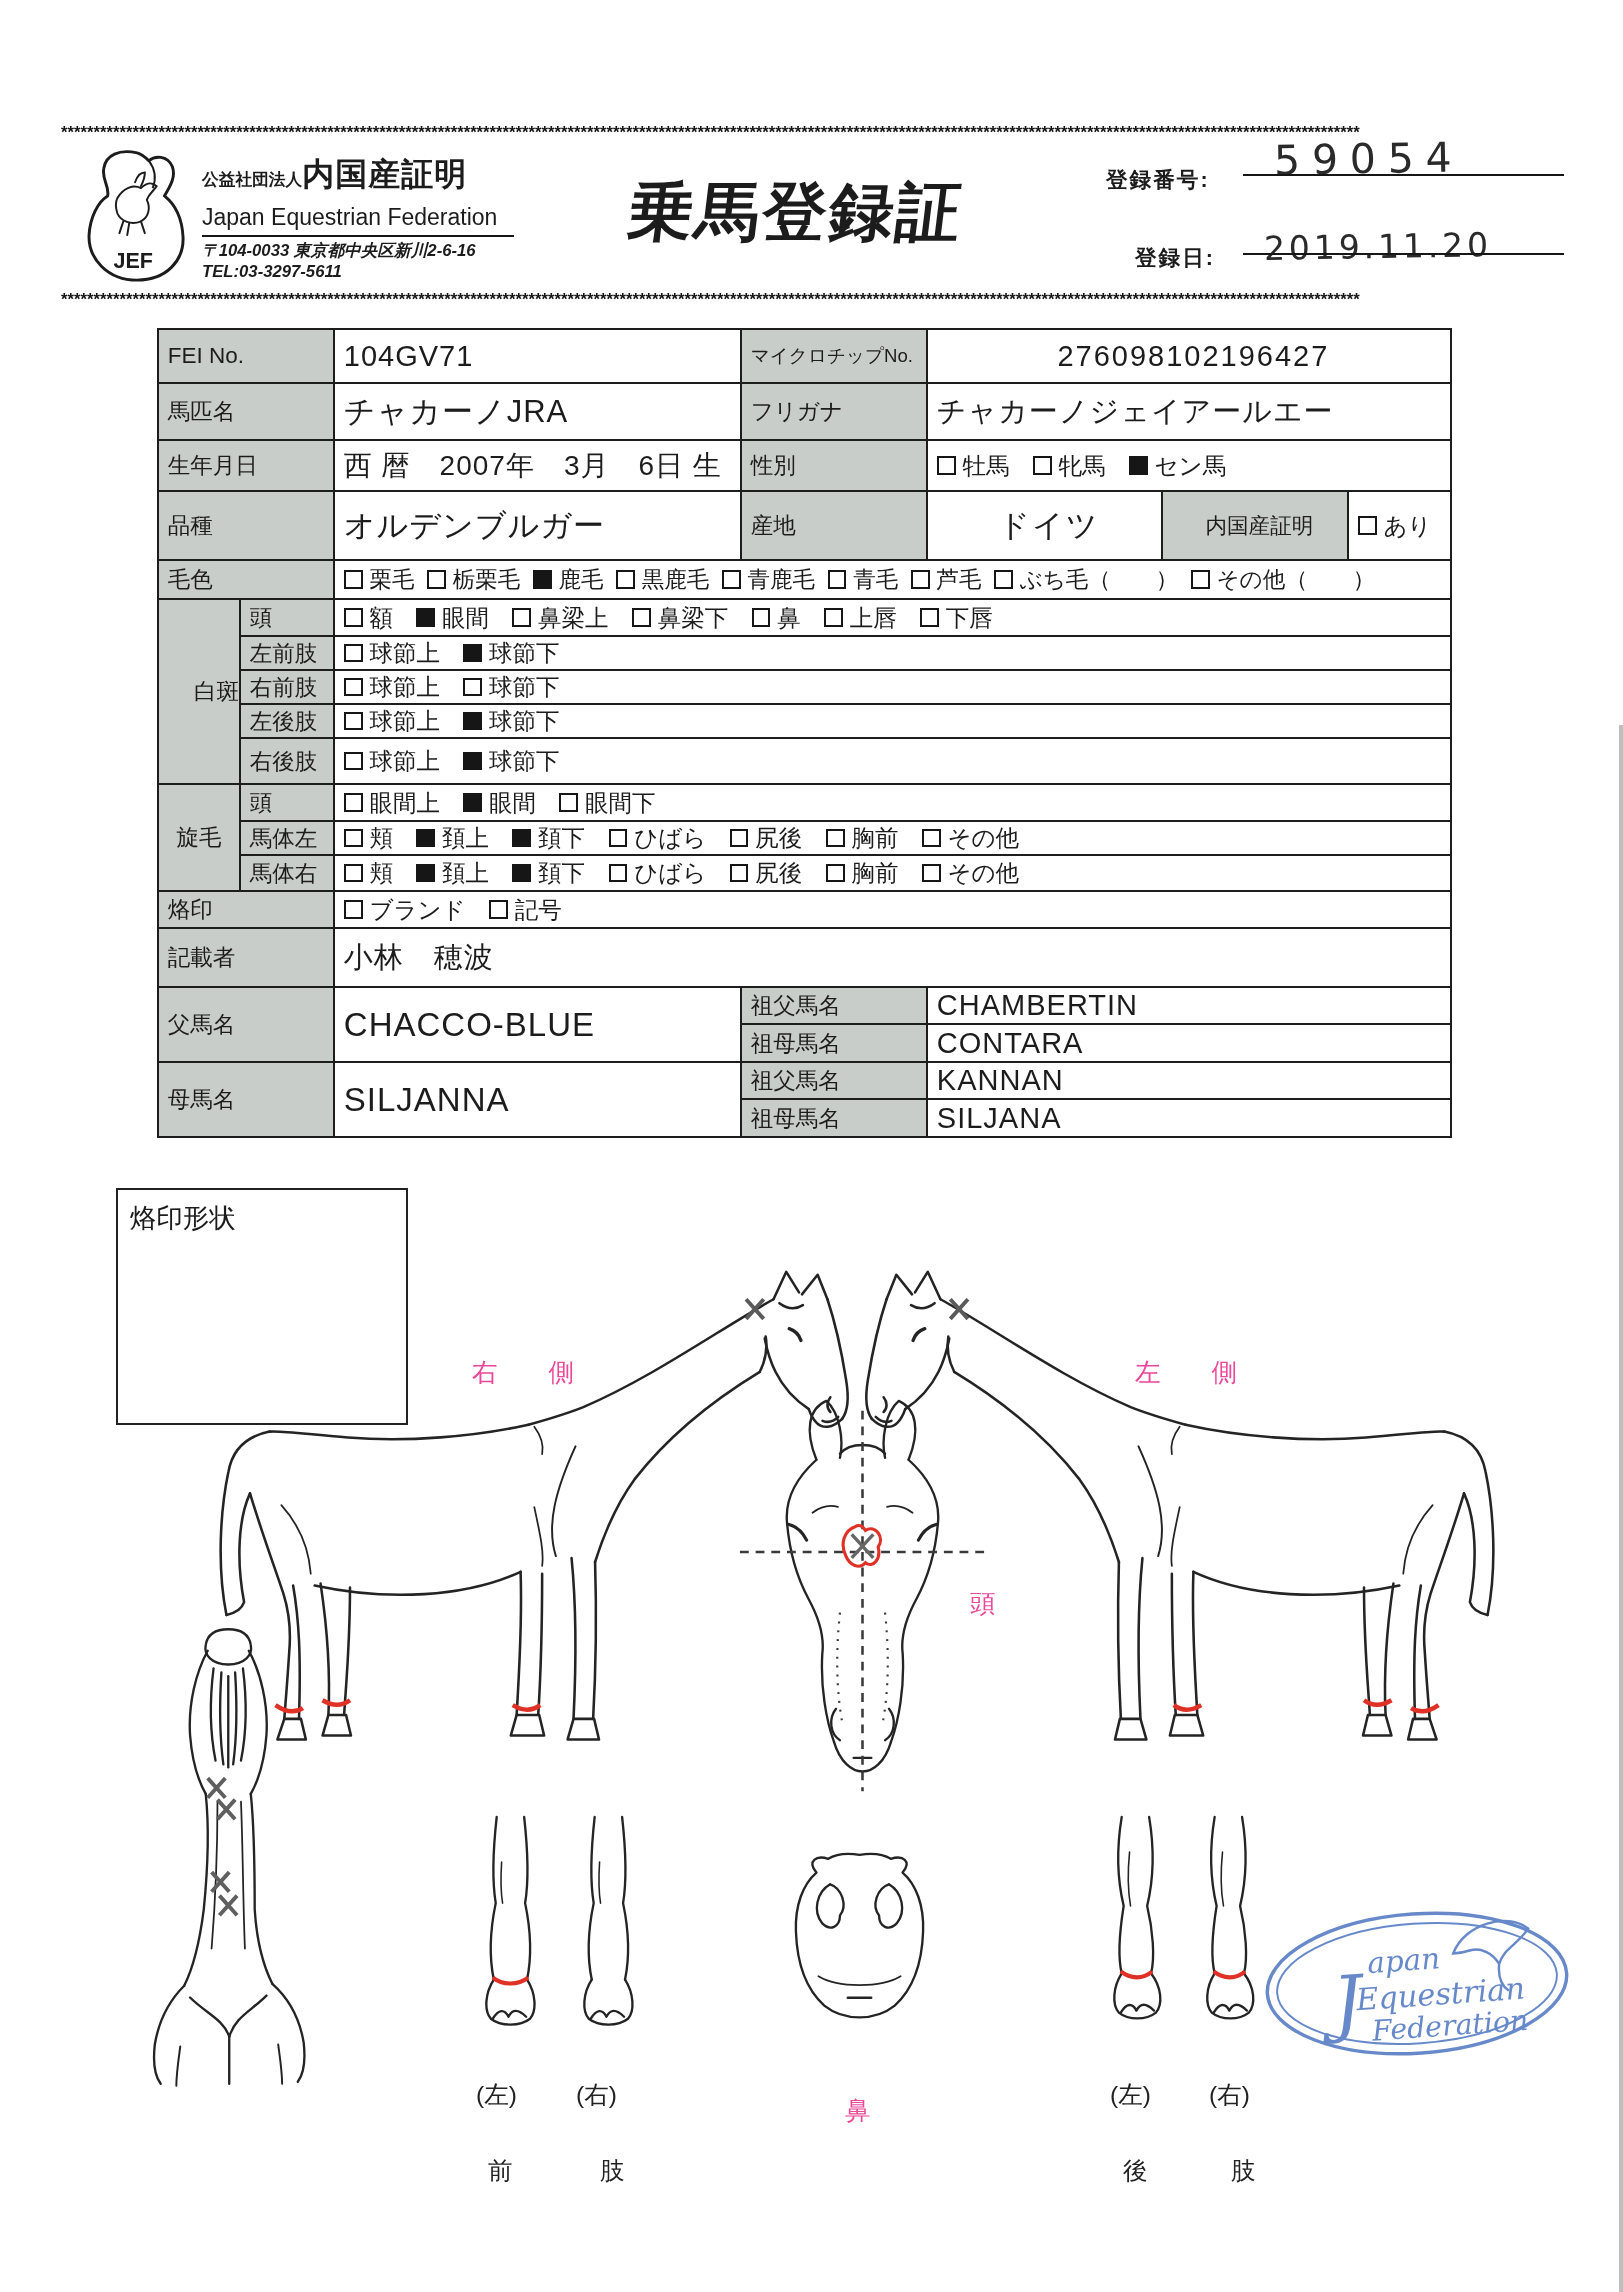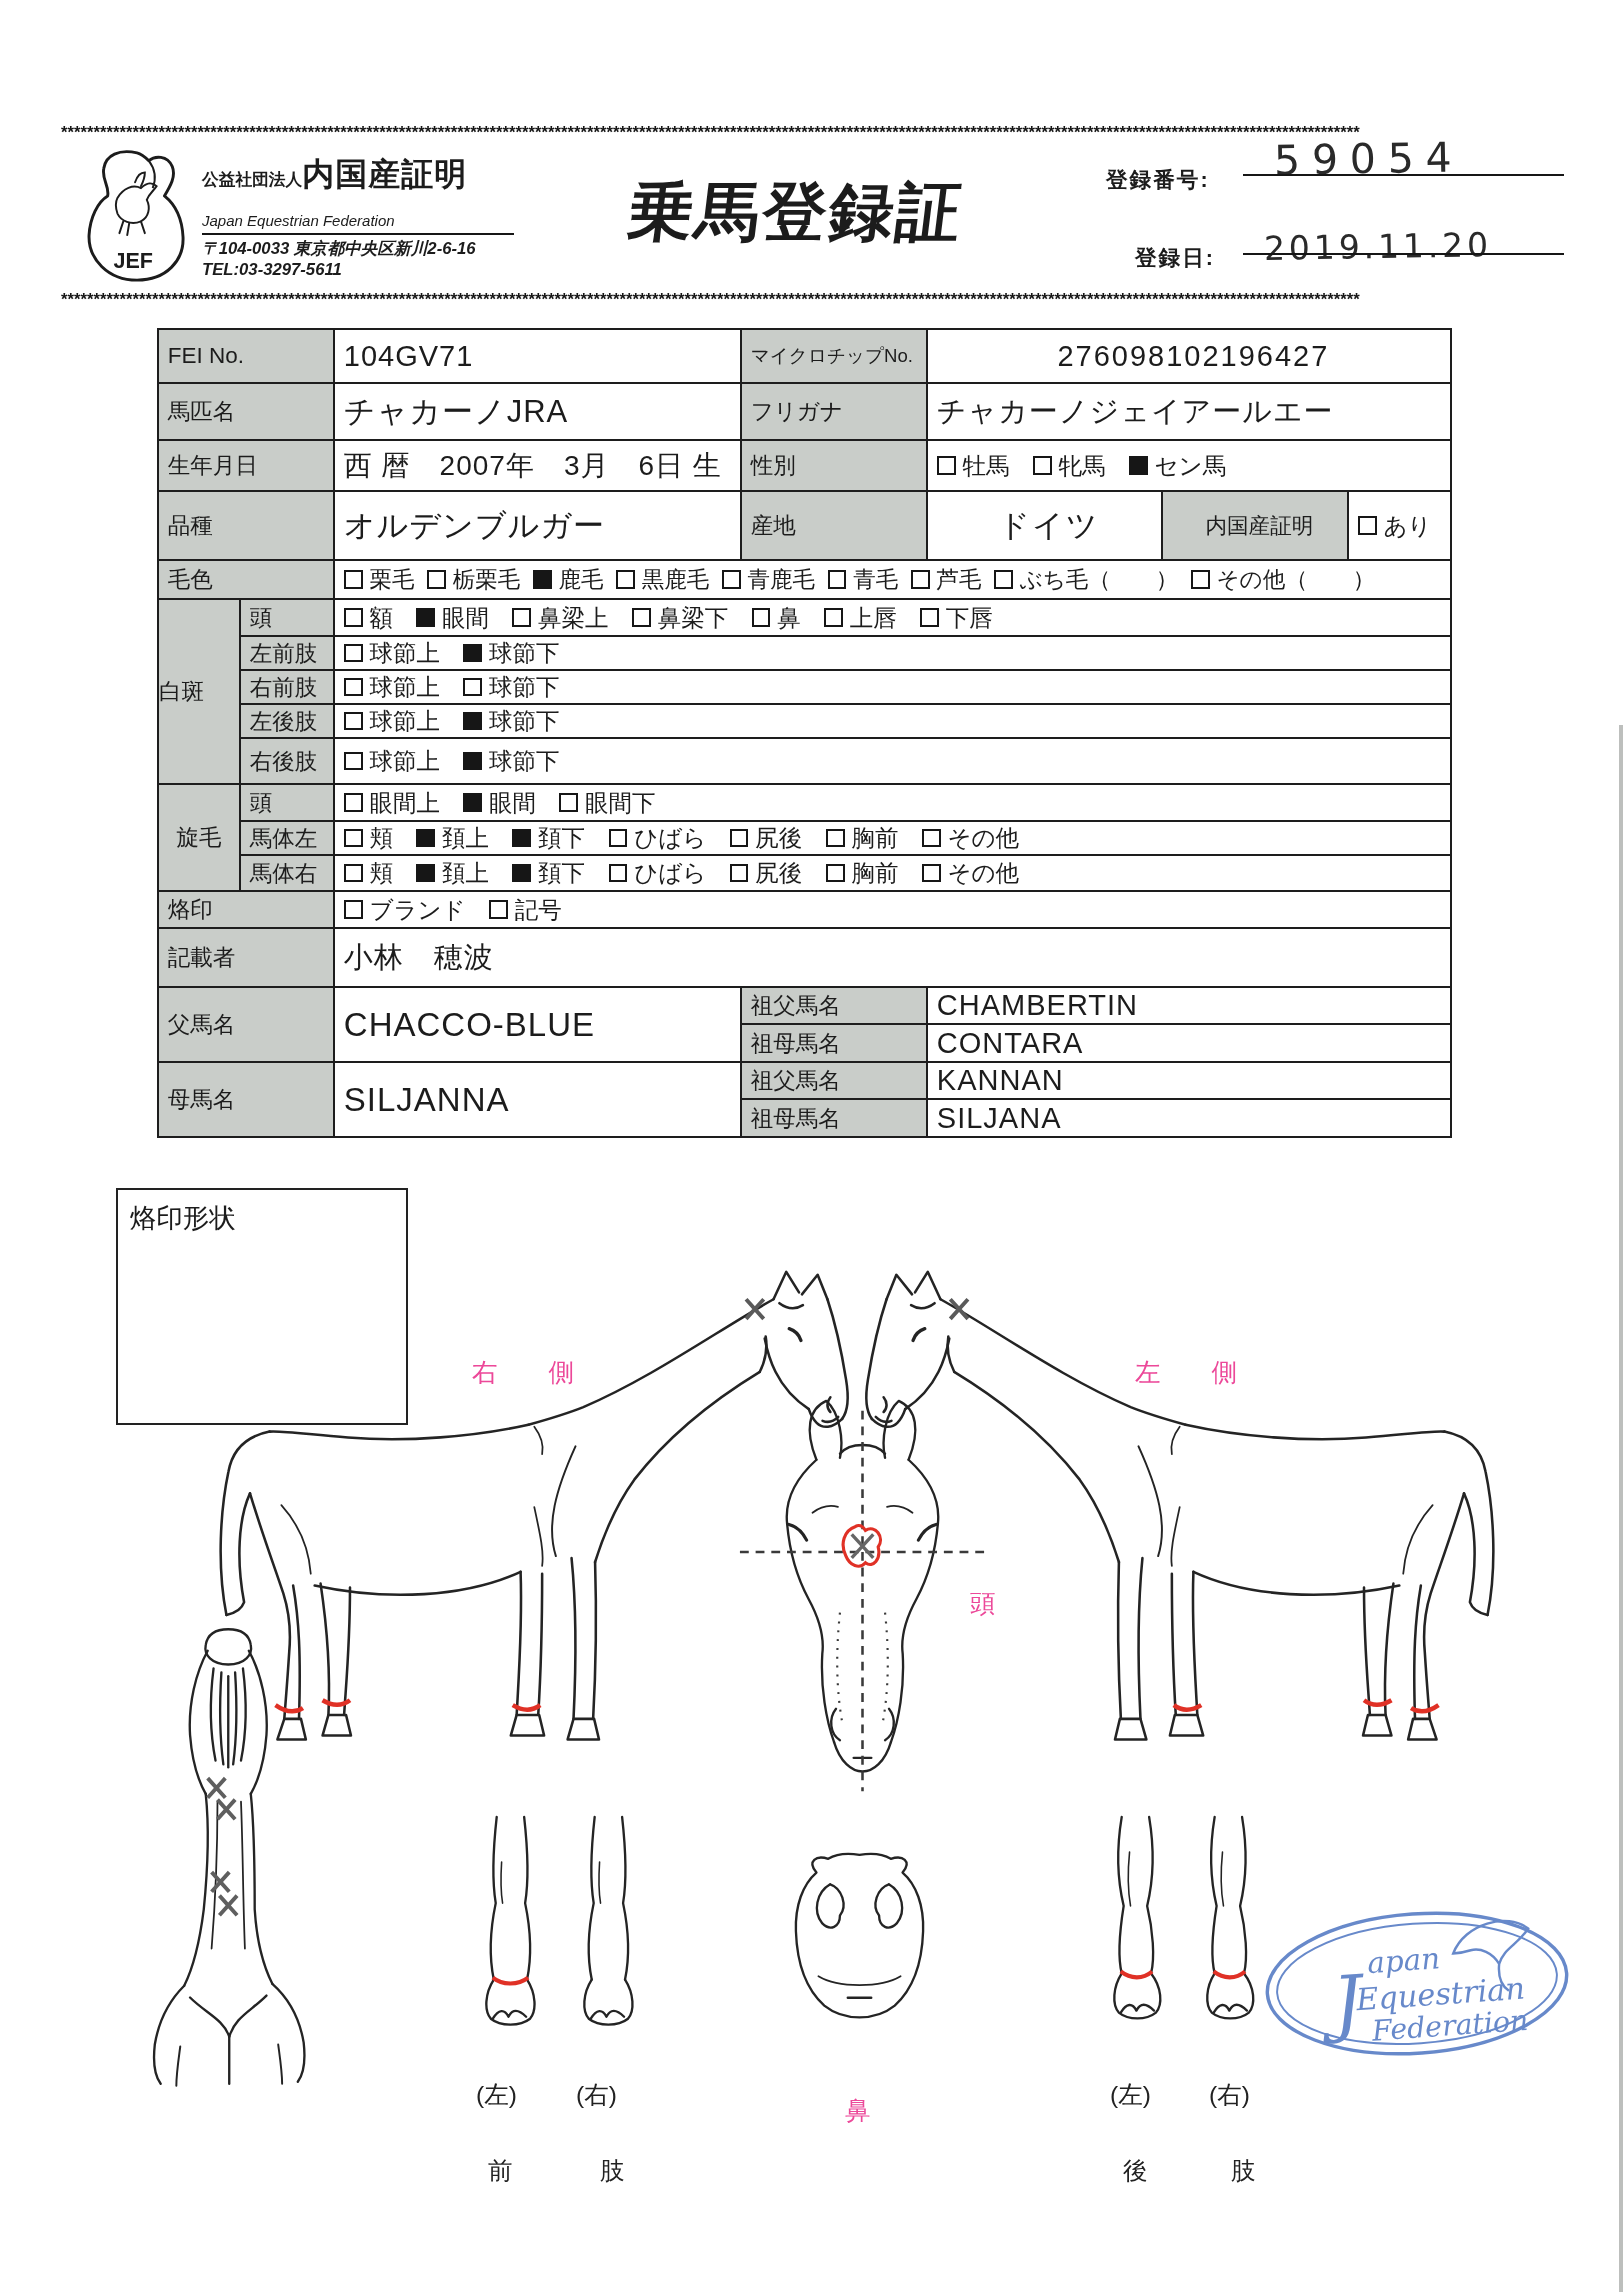--- a/index.html
+++ b/index.html
@@ -7,21 +7,21 @@
        font-family:"Liberation Sans","DejaVu Sans",sans-serif;color:#1c1c1c;}
   .abs{position:absolute;}
   
   .starline{position:absolute;left:61px;width:1504px;height:23.5px;overflow:hidden;
             white-space:nowrap;font-size:16.7px;font-weight:bold;letter-spacing:0px;color:#161616;}
   
   .org-block{position:absolute;left:202px;top:153px;width:353px;}
   .org-line1{white-space:nowrap;}
   .org-prefix{font-size:16.7px;font-weight:bold;}
   .org-name{font-size:32px;font-weight:bold;letter-spacing:1px;}
-  .org-en{font-size:15px;font-style:italic;font-weight:500;margin-top:15px;}
+  .org-en{font-size:23px;font-weight:500;margin-top:7px;}
   .org-divider{border-top:2.5px solid #161616;width:312px;margin:3.9px 0 2px 0;}
   .org-addr,.org-tel{font-size:16.7px;font-weight:bold;font-style:italic;white-space:nowrap;}
   .cert-title{position:absolute;left:629px;top:169px;font-size:64px;font-weight:900;
               letter-spacing:2.9px;transform:skewX(-7deg);white-space:nowrap;}
   .reg-label{position:absolute;font-size:21.6px;font-weight:bold;letter-spacing:2px;}
   .reg-hand{position:absolute;font-family:"DejaVu Sans",sans-serif;color:#2a2a2a;white-space:nowrap;}
   .reg-no{font-size:41px;letter-spacing:11.8px;transform:rotate(-1deg);}
   .reg-date{font-size:33px;letter-spacing:3.9px;transform:rotate(-1deg);}
   .reg-underline{position:absolute;border-bottom:2.9px solid #161616;}
   
@@ -147,21 +147,21 @@
             <span class="cb"><span class="box"></span>黒鹿毛</span>
             <span class="cb"><span class="box"></span>青鹿毛</span>
             <span class="cb"><span class="box"></span>青毛</span>
             <span class="cb"><span class="box"></span>芦毛</span>
             <span class="cb"><span class="box"></span>ぶち毛（　　）</span>
             <span class="cb"><span class="box"></span>その他（　　）</span>
           </div>
     </td>
   </tr>
   <tr style="height:37px">
-    <td rowspan="5" class="lbl" style="text-align:left;padding:0">白斑</td>
+    <td rowspan="5" class="lbl" style="text-align:right;padding:0">白斑</td>
     <td class="lbl">頭</td>
     <td colspan="5">
       <div class="cbgroup">
             <span class="cb"><span class="box"></span>額</span>
             <span class="cb"><span class="box filled"></span>眼間</span>
             <span class="cb"><span class="box"></span>鼻梁上</span>
             <span class="cb"><span class="box"></span>鼻梁下</span>
             <span class="cb"><span class="box"></span>鼻</span>
             <span class="cb"><span class="box"></span>上唇</span>
             <span class="cb"><span class="box"></span>下唇</span>

